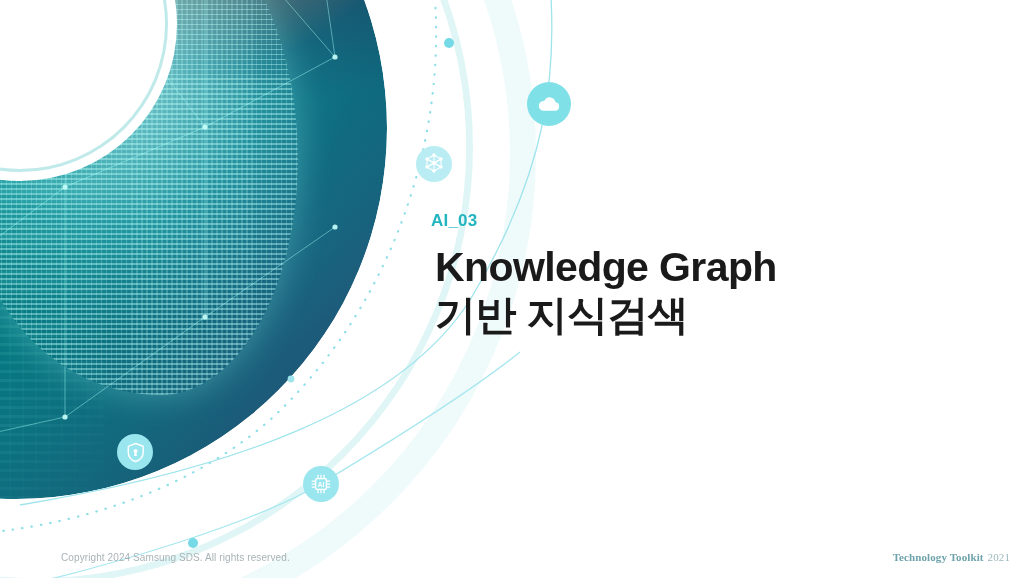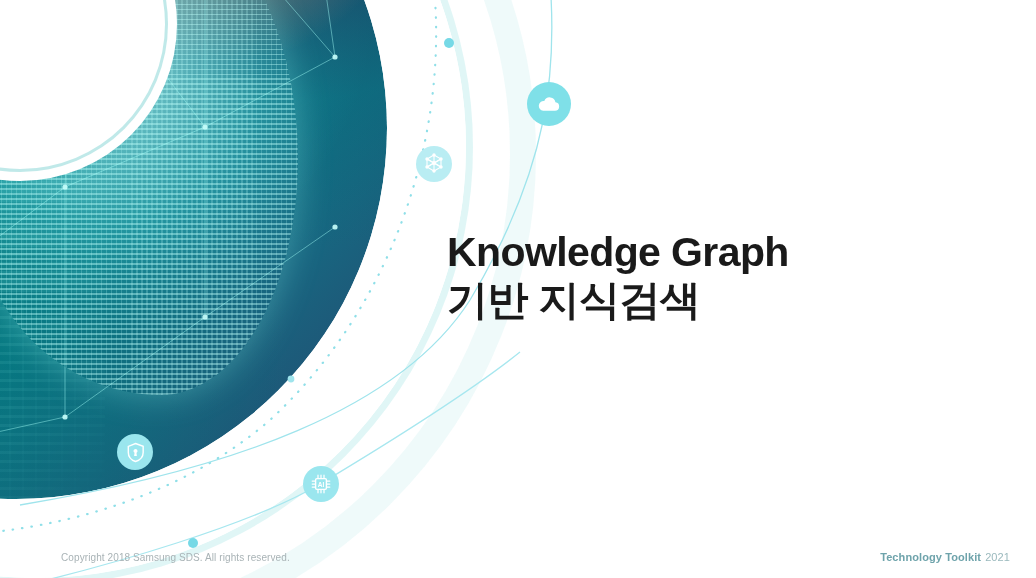--- a/index.html
+++ b/index.html
@@ -161,21 +161,21 @@
     color: #23b5bf;
     margin: 0 0 14px 0;
     line-height: 1;
   }
   .title {
     font-size: 41px;
     font-weight: bold;
     color: #1a1a1a;
     line-height: 1.18;
     letter-spacing: -0.6px;
-    margin: 16px;
+    margin: 4px;
     white-space: pre-line;
   }
   .subtitle {
     position: absolute;
     left: 431px;
     top: 376px;
     font-size: 24px;
     color: #333333;
     letter-spacing: -0.2px;
     line-height: 1.3;
@@ -192,20 +192,21 @@
     letter-spacing: .1px;
   }
   .footer-right {
     position: absolute;
     right: 26px;
     top: 551px;
     font-size: 11px;
     color: #7fa8ad;
     letter-spacing: .1px;
     white-space: nowrap;
+    font-family: Liberation Serif, serif;
   }
   .footer-right .ft-bold { font-weight: bold; color: #6ea3ab; }
   .footer-right .ft-year { color: #9ab9bd; margin-left: 4px; }
 </style>
 </head>
 <body>
 
 <div id="slide">
 
   <div class="hero-wrap">
@@ -304,23 +305,24 @@
         <path d="M9 3.2v3.2M12 3.2v3.2M15 3.2v3.2"></path>
         <path d="M9 17.6v3.2M12 17.6v3.2M15 17.6v3.2"></path>
         <path d="M3.2 9h3.2M3.2 12h3.2M3.2 15h3.2"></path>
         <path d="M17.6 9h3.2M17.6 12h3.2M17.6 15h3.2"></path>
       </g>
       <text x="12" y="14.6" text-anchor="middle" fill="#ffffff" font-family="Liberation Sans, sans-serif" font-size="6.6" font-weight="bold">AI</text>
     </svg>
   </div>
 
   <div class="text-block">
+    <p class="eyebrow">AI_03</p>
     <h1 class="title">Knowledge Graph
 기반 지식검색</h1>
   </div>
 
 
-  <div class="footer-left">Copyright 2018 Samsung SDS. All rights reserved.</div>
+  <div class="footer-left">Copyright 2024 Samsung SDS. All rights reserved.</div>
   <div class="footer-right">
     <span class="ft-bold">Technology Toolkit</span><span class="ft-year">2021</span>
   </div>
 
 </div>
 
 </body></html>

